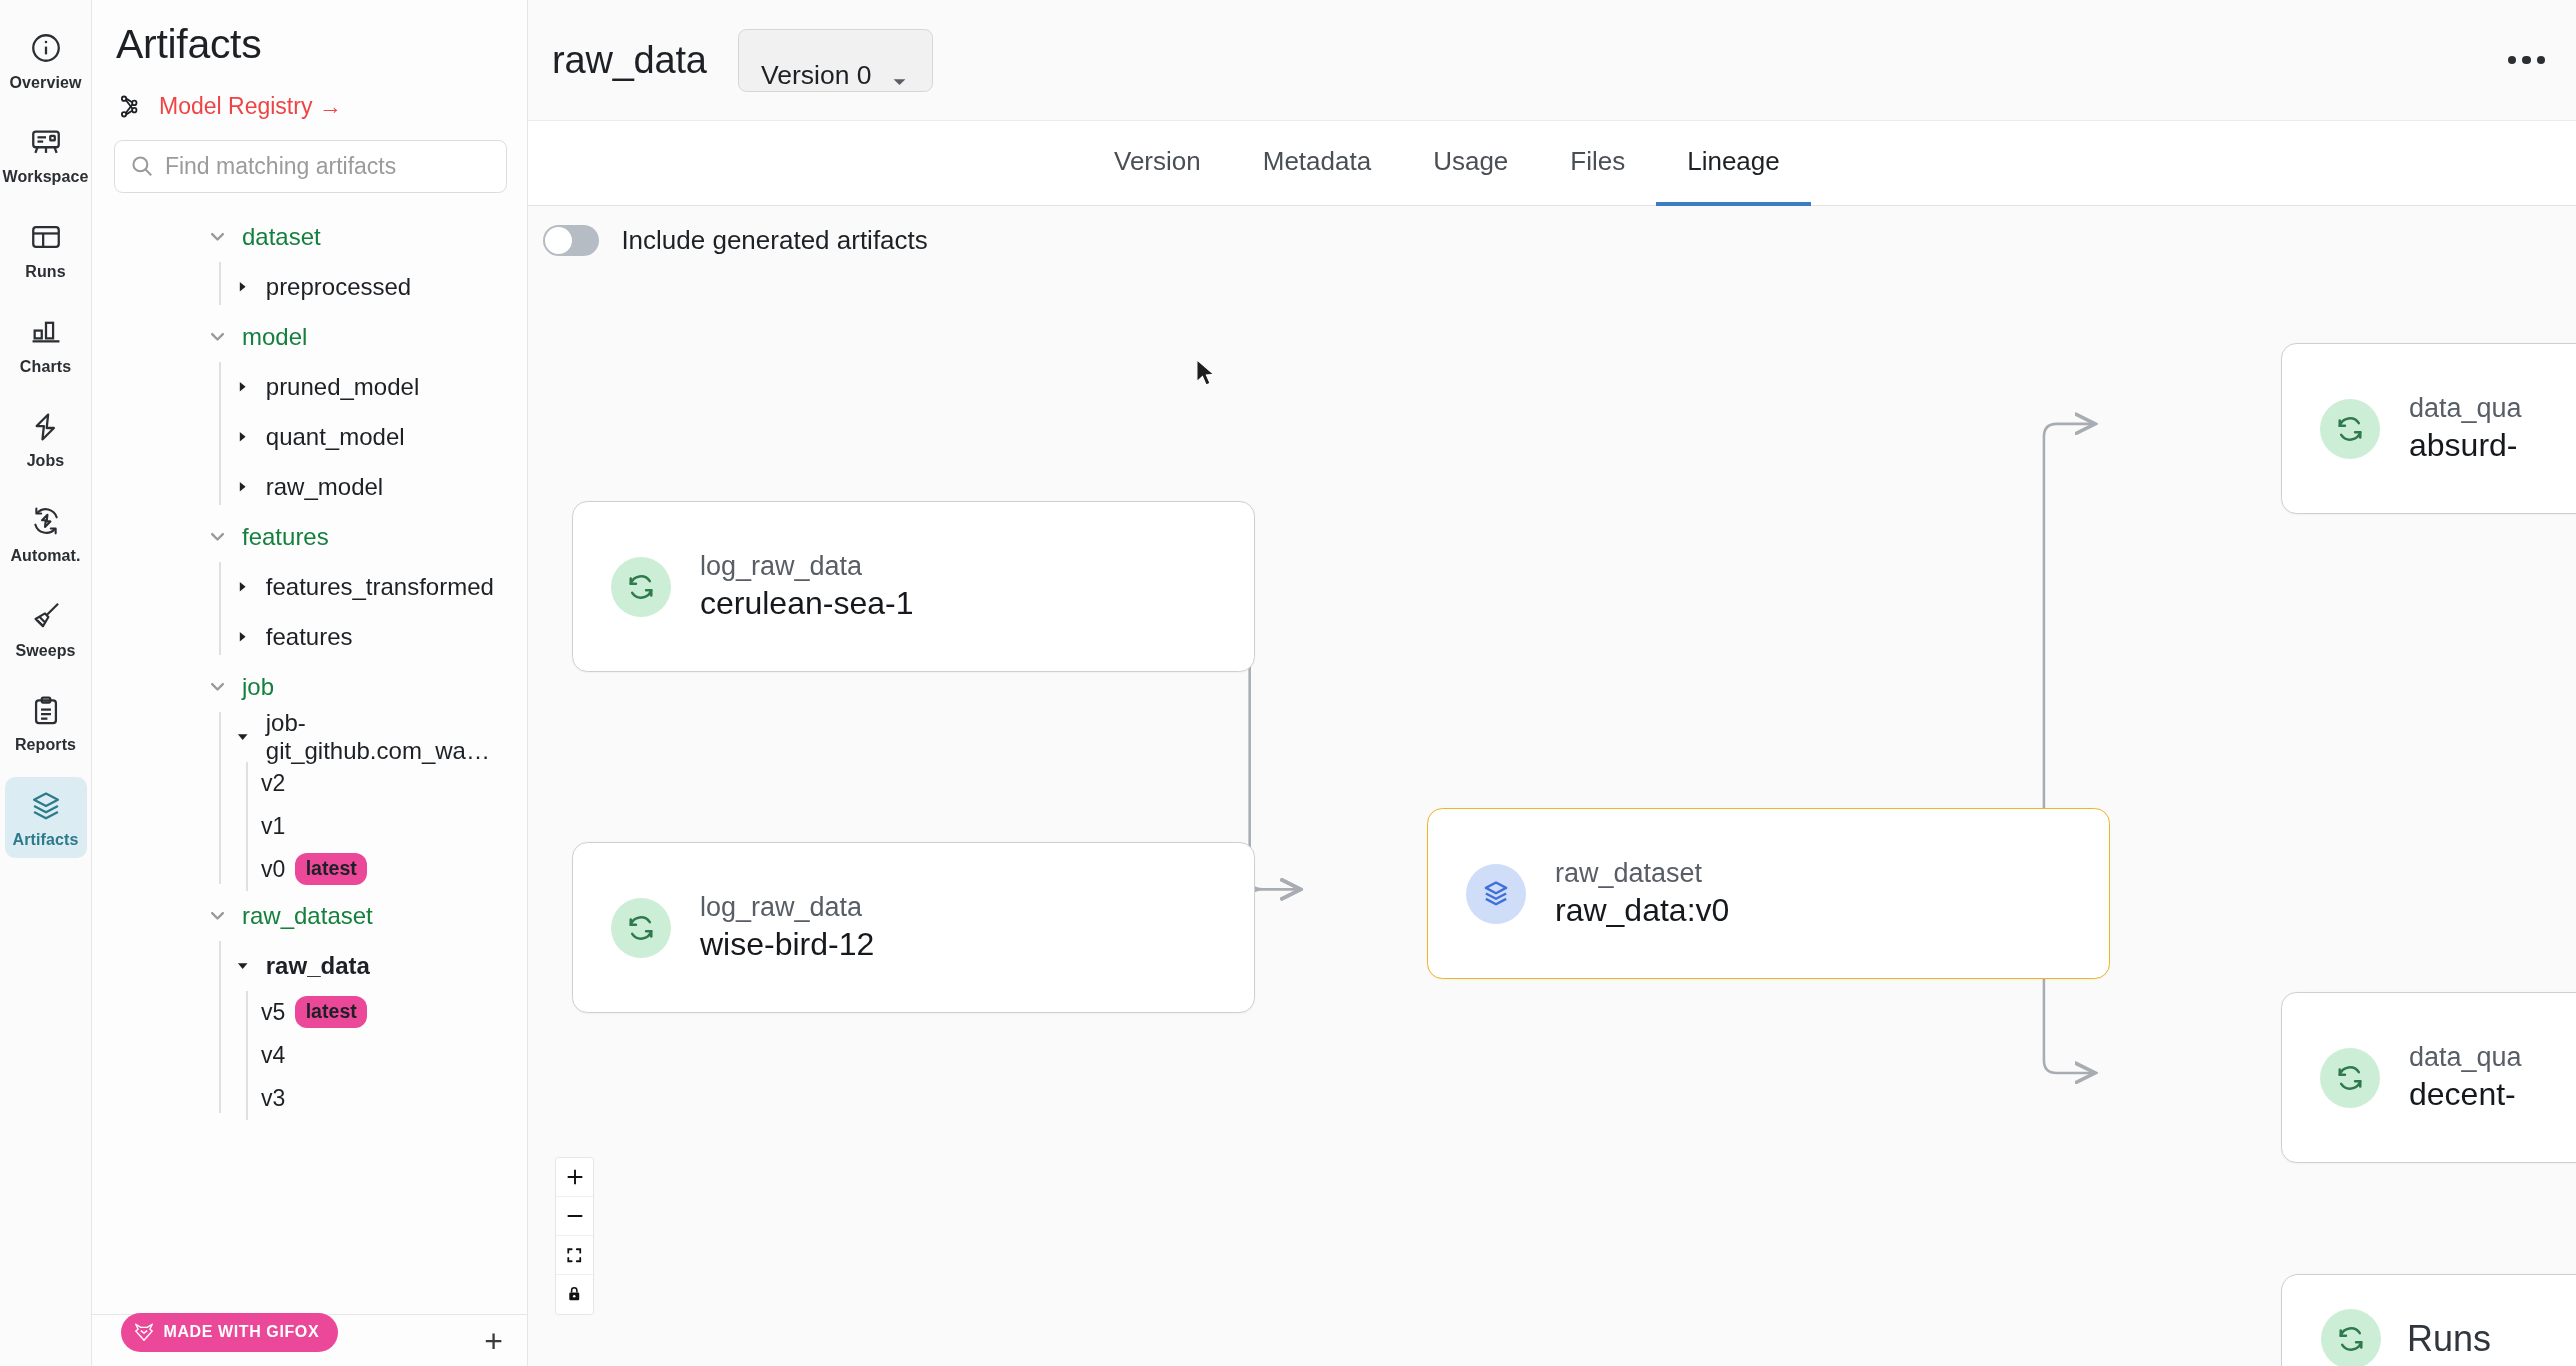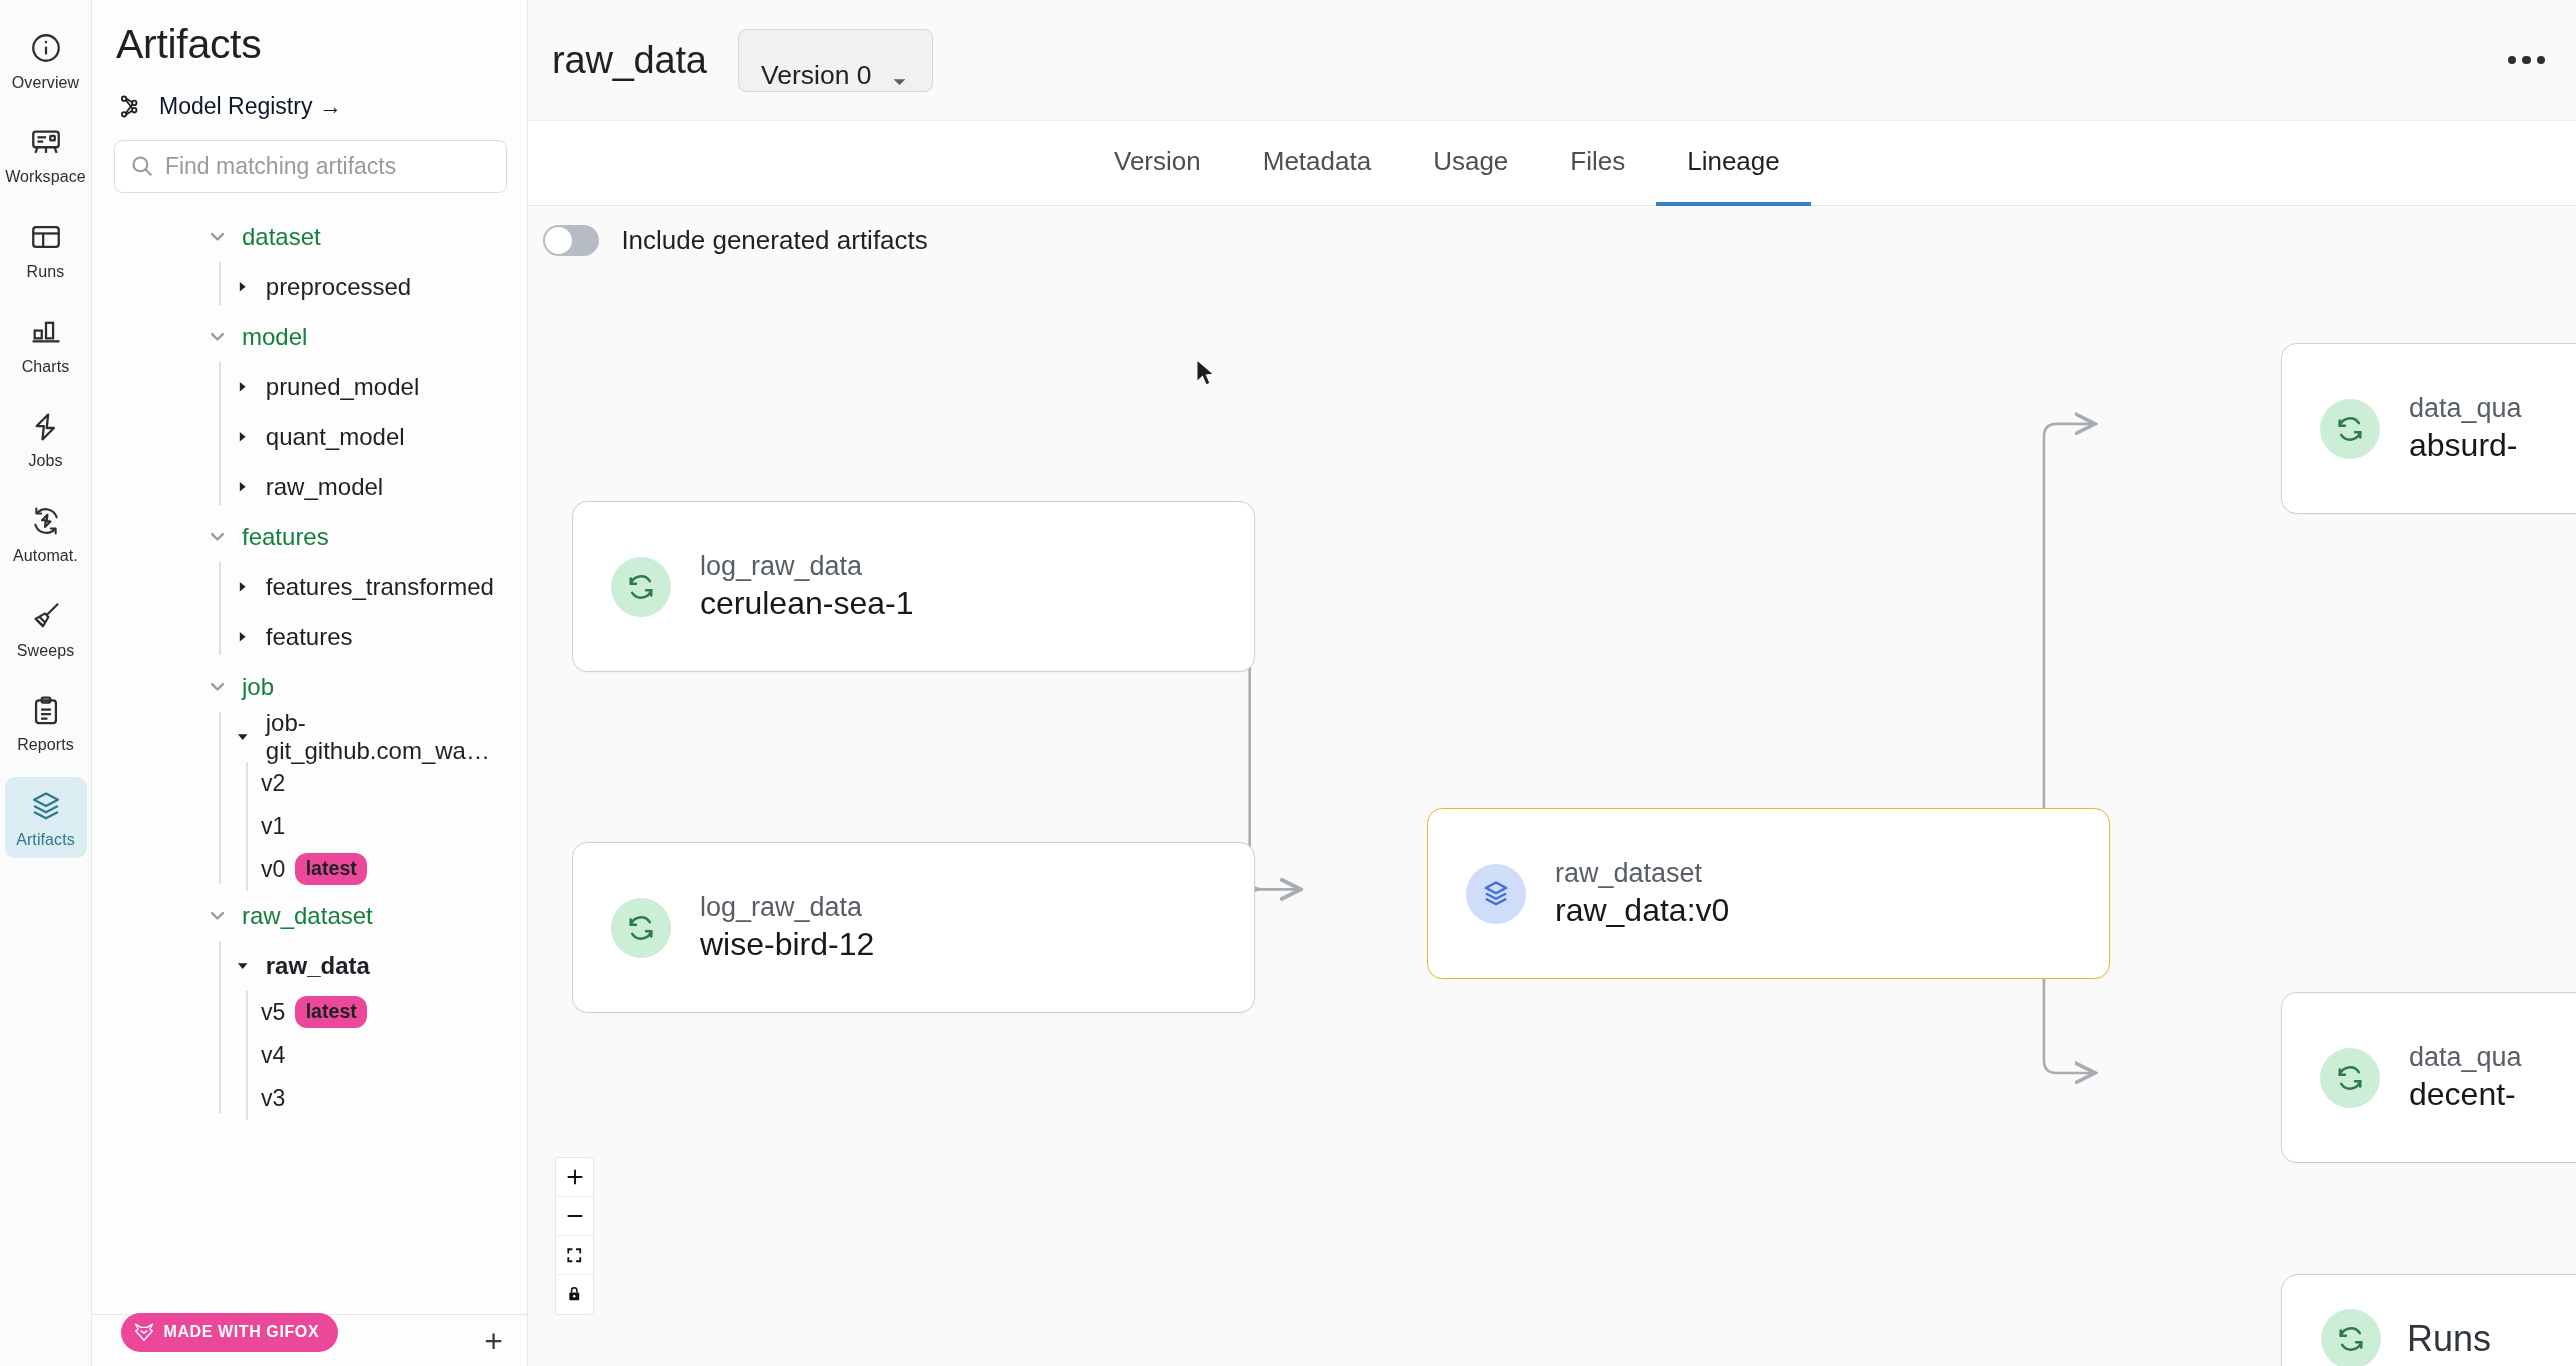--- a/index.html
+++ b/index.html
@@ -26,21 +26,21 @@
     width: 82px;
     display: flex; flex-direction: column; align-items: center;
     padding: 12px 0 8.5px 0;
     margin-bottom: 13.7px;
     border-radius: 10.2px;
     cursor: pointer;
   }
   .rail-item .ricon { width: 34px; height: 34px; display: block; }
   .rail-item .rlabel {
     margin-top: 8.5px;
-    font-size: 16px; font-weight: 400; color: #2b2f33;
+    font-size: 16px; font-weight: 700; color: #2b2f33;
     letter-spacing: 0.1px; white-space: nowrap;
   }
   .rail-item.active { background: #dbedf2; }
   .rail-item.active .rlabel { color: #2c7a8c; }
 
   
   .panel {
     width: 436px; flex: 0 0 436px; height: 100%;
     background: #fdfdfd;
     border-right: 0.9px solid #e6e6e6;
@@ -49,21 +49,21 @@
   }
   .panel-title {
     font-size: 41px; font-weight: 400; color: #1d2125;
     padding: 20.5px 0 0 24px; letter-spacing: -0.3px;
   }
   .registry-link {
     display: flex; align-items: center; gap: 12px;
     padding: 24px 0 0 26px; cursor: pointer;
   }
   .registry-link .rtext {
-    font-size: 23px; color: #0f172a; white-space: nowrap;
+    font-size: 23px; color: #ef4444; white-space: nowrap;
   }
   .searchbox {
     margin: 19px 20.5px 0 22px;
     height: 53px;
     border: 0.9px solid #dcdcdc; border-radius: 8.5px;
     background: #fff;
     display: flex; align-items: center;
     padding: 0 13.7px; gap: 10.2px;
   }
   .searchbox input {

